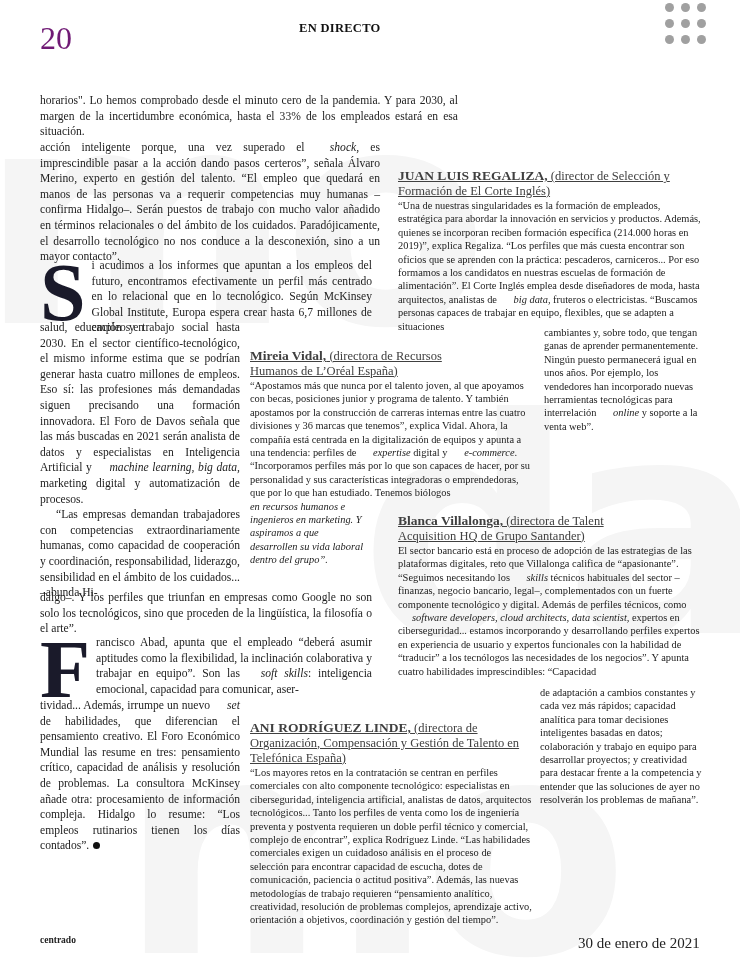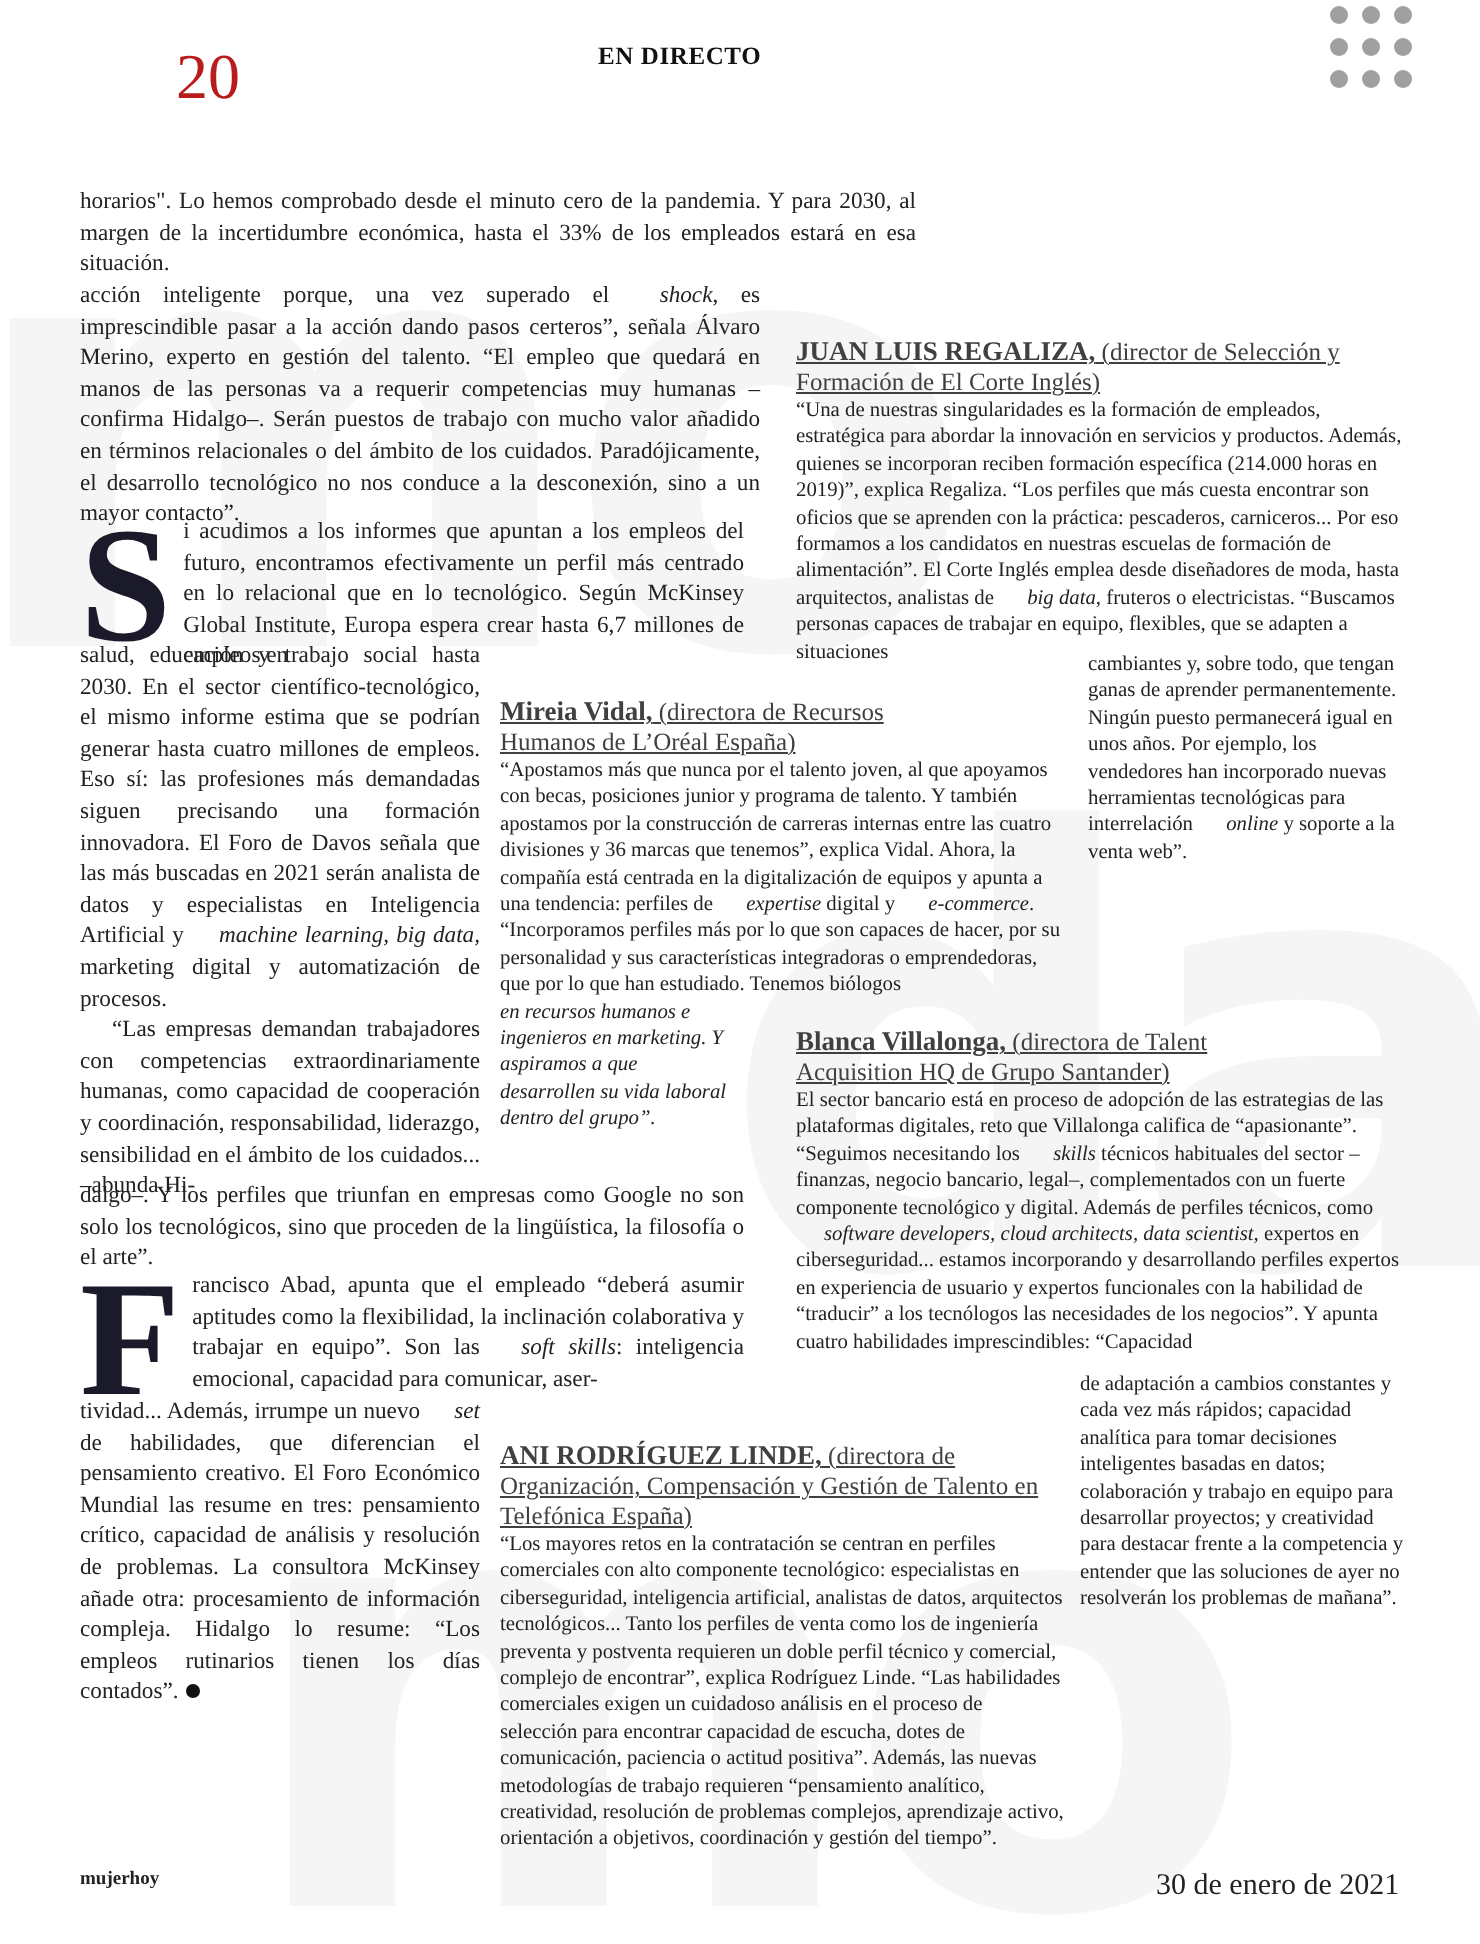--- a/index.html
+++ b/index.html
@@ -1,20 +1,20 @@
 <!DOCTYPE html>
 <html><head>
 <meta charset="utf-8">
 <style>
   * { margin:0; padding:0; box-sizing:border-box; }
   html, body { width:740px; height:972px; background:#ffffff; overflow:hidden; }
   body { position:relative; font-family:"Liberation Serif", "DejaVu Serif", serif; color:#1c1c1c; }
   .bgword { position:absolute; font-family:"DejaVu Sans", sans-serif; font-weight:bold; color:#f5f5f5; z-index:0; line-height:1; letter-spacing:-10px; }
   .abs { position:absolute; z-index:1; }
-  .pagenum { left:40px; top:20px; font-size:32px; font-weight:normal; color:#b91c1c;margin-left:48px; }
+  .pagenum { left:40px; top:20px; font-size:32px; font-weight:normal; color:#701a75; }
   .section { left:299px; top:21px; font-size:12.5px; font-weight:bold; letter-spacing:0.3px; color:#111; }
   .dots { left:665px; top:3px; width:40px; display:grid; grid-template-columns:repeat(3,9px); gap:7px 7px; }
   .dot { width:9px; height:9px; border-radius:50%; background:#a0a0a0; }
   .body { font-size:11.6px; line-height:15.6px; color:#222; text-align:justify; }
   .side { font-size:10.4px; line-height:13.4px; color:#222; }
   .head { font-size:12.5px; line-height:15px; color:#404040; text-decoration:underline; text-decoration-thickness:1px; }
   .head .name { font-weight:bold; font-size:13.5px; }
   .dropcap { float:left; font-size:82px; line-height:66px; font-weight:bold; color:#1a1a2a; margin-right:6px; margin-top:2px; }
   .ind { text-indent:16px; }
   .footer-l { left:40px; top:935px; font-size:9.5px; font-weight:bold; color:#222; }
@@ -90,14 +90,14 @@
 </div>
 <div class="abs side" style="left:540px;top:686px;width:166px;">
   <span>de adaptación a cambios constantes y cada vez más rápidos; capacidad analítica para tomar decisiones inteligentes basadas en datos; colaboración y trabajo en equipo para desarrollar proyectos; y creatividad para destacar frente a la competencia y entender que las soluciones de ayer no resolverán los problemas de mañana”.</span>
 </div>
 
 <div class="abs" style="left:250px;top:720px;width:282px;">
   <div class="head"><span class="name">ANI RODRÍGUEZ LINDE,</span><span> (directora de Organización, Compensación y Gestión de Talento en Telefónica España)</span></div>
   <p class="side">“Los mayores retos en la contratación se centran en perfiles comerciales con alto componente tecnológico: especialistas en ciberseguridad, inteligencia artificial, analistas de datos, arquitectos tecnológicos... Tanto los perfiles de venta como los de ingeniería preventa y postventa requieren un doble perfil técnico y comercial, complejo de encontrar”, explica Rodríguez Linde. “Las habilidades comerciales exigen un cuidadoso análisis en el proceso de selección para encontrar capacidad de escucha, dotes de comunicación, paciencia o actitud positiva”. Además, las nuevas metodologías de trabajo requieren “pensamiento analítico, creatividad, resolución de problemas complejos, aprendizaje activo, orientación a objetivos, coordinación y gestión del tiempo”.</p>
 </div>
 
-<div class="abs footer-l">mujerhoy</div>
+<div class="abs footer-l">centrado</div>
 <div class="abs footer-r">30 de enero de 2021</div>
 
 </body></html>

